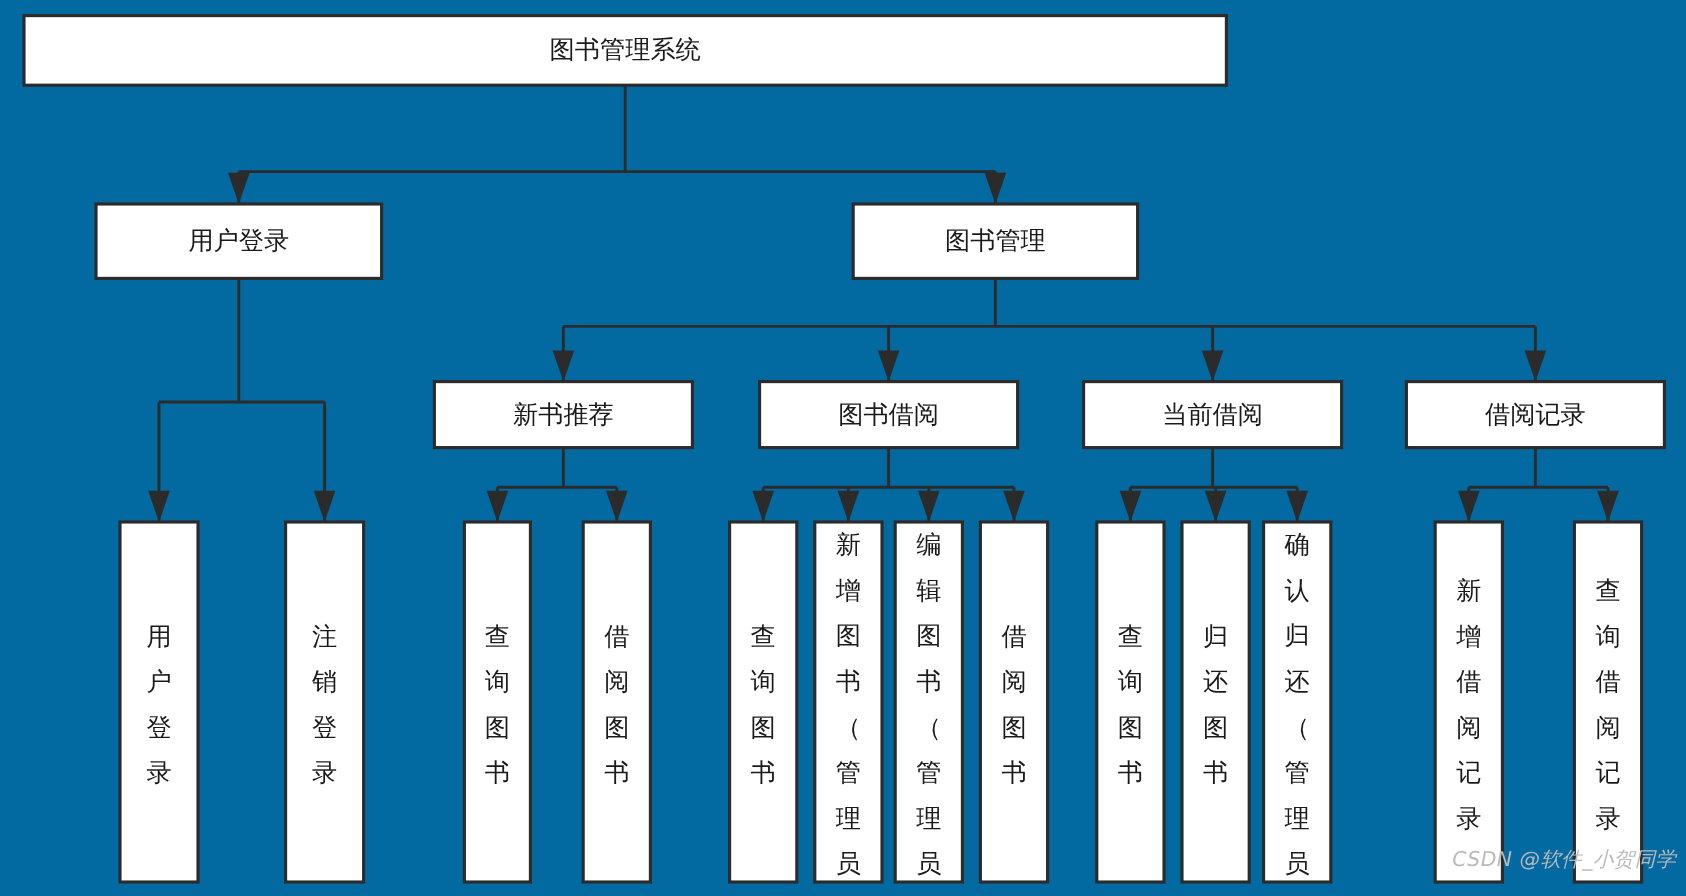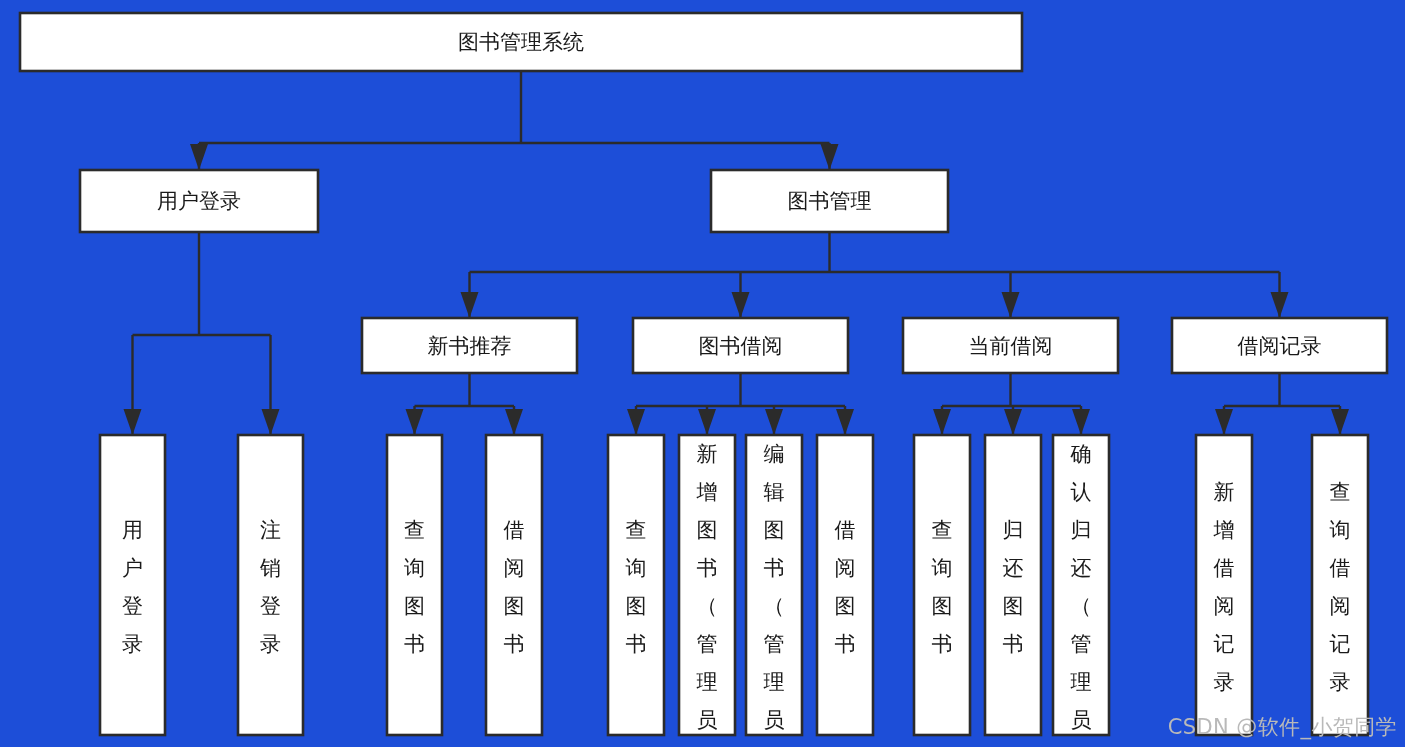--- a/index.html
+++ b/index.html
@@ -11,21 +11,21 @@
   body {
     width: 1405px;
     height: 747px;
     font-family: "DejaVu Sans", "Liberation Sans", sans-serif;
     overflow: hidden;
   }
   #diagram-root {
     position: relative;
     width: 1405px;
     height: 747px;
-    background: #1d4ed8;
+    background: #0369a1;
   }
   svg#tree-svg {
     position: absolute;
     top: 0;
     left: 0;
     width: 1405px;
     height: 747px;
   }
   .node-box {
     fill: #ffffff;
@@ -51,27 +51,28 @@
   }
   .node-label-v {
     fill: #1a1a1a;
     font-family: "DejaVu Sans", "Liberation Sans", sans-serif;
     font-size: 21px;
     text-anchor: middle;
   }
   .watermark {
     position: absolute;
     right: 8px;
-    bottom: 6px;
-    font-family: "DejaVu Sans", "Liberation Sans", sans-serif;
-    font-size: 21px;
+    bottom: 19px;
+    font-family: "DejaVu Sans", "Liberation Sans", sans-serif;
+    font-size: 17px;
     color: #b9b9b9;
     letter-spacing: 0.4px;
     white-space: nowrap;
     user-select: none;
+    font-style: italic;
   }
 </style>
 </head>
 <body>
 
 <div id="diagram-root">
   <svg id="tree-svg" viewBox="0 0 1405 747">
     <g id="edges-layer">
         <line x1="521" y1="71" x2="521" y2="143" class="edge-line"></line>
         <line x1="199" y1="143" x2="829.5" y2="143" class="edge-line"></line>

